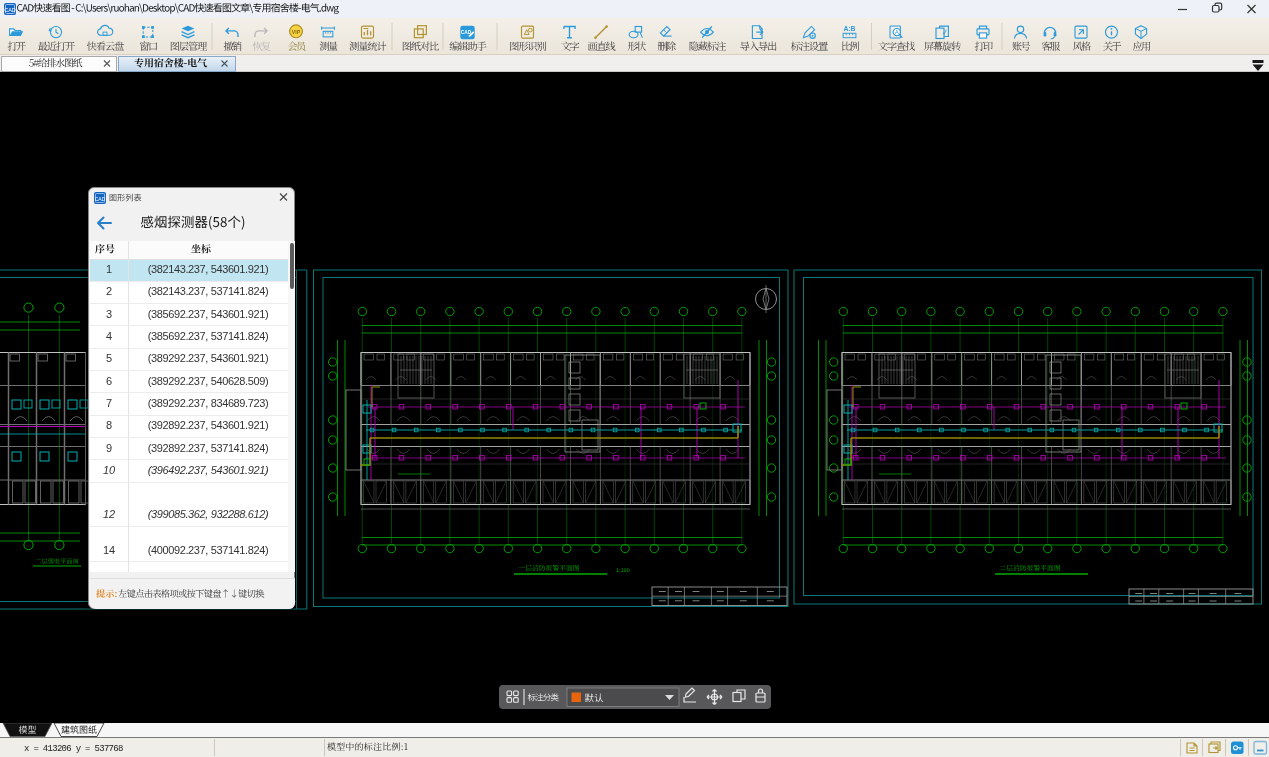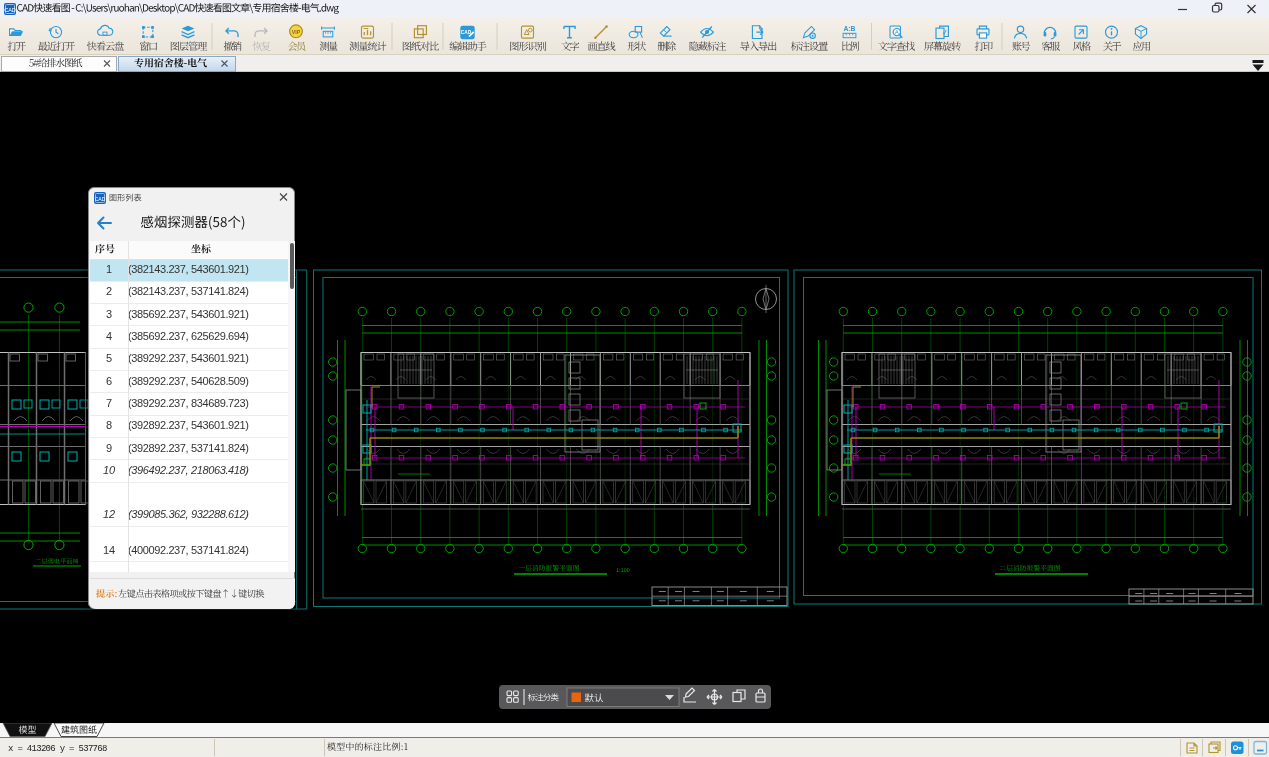--- a/index.html
+++ b/index.html
@@ -7,21 +7,21 @@
 #tabbar{position:absolute;left:0;top:55px;width:1269px;height:17px;background:#f0efee;border-bottom:1px solid #c8c8c8}
 .tab{position:absolute;top:55.5px;height:16px;z-index:4;border:1px solid #a9a9a9;background:#fcfcfc}
 .tab.act{background:linear-gradient(#e8f0f8,#c3d7eb);border-color:#88a8c8}
 #modeltabs{position:absolute;left:0;top:723px;width:1269px;height:14px;background:#f6f6f6}
 #statusbar{position:absolute;left:0;top:737px;width:1269px;height:20px;background:#f0eee9;border-top:1px solid #7a7a7a}
 .sep{position:absolute;width:1px;background:#cec7b8}
 #dlg{position:absolute;left:88px;top:187px;width:207px;height:422px;background:#f1f1f1;border:1px solid #888;border-radius:6px;box-shadow:0 3px 10px rgba(0,0,0,.5);z-index:10}
 #dlgtable{position:absolute;left:1px;top:53px;width:198px;height:331px;background:#fff}
 .row{position:absolute;left:0;width:198px;height:22.3px;border-bottom:1px solid #ececec}
 .rn{position:absolute;left:0;top:3.5px;width:38px;text-align:center;font-size:11px;color:#333}
-.rc{position:absolute;left:38px;top:3.5px;width:160px;font-size:11px;letter-spacing:-0.38px;color:#333}
+.rc{position:absolute;left:38px;top:3.5px;width:160px;text-align:center;font-size:11px;letter-spacing:-0.38px;color:#333}
 #floatbar{position:absolute;left:499px;top:685px;width:272px;height:23.5px;background:#58585a;border-radius:4px;z-index:6}
 #txt{position:absolute;left:0;top:0;width:1269px;height:757px;z-index:40;pointer-events:none}
 </style></head><body>
 <div id="titlebar"></div>
 <svg style="position:absolute;left:0;top:0;z-index:5" width="1269" height="18">
 <rect x="4" y="3" width="12" height="12" rx="2" fill="#1565c0"></rect>
 <rect x="5.5" y="4.5" width="9" height="9" rx="1" fill="none" stroke="#9cc4e8" stroke-width="1"></rect>
 <text x="10" y="11.5" font-size="5.5" fill="#fff" text-anchor="middle" font-family="Liberation Sans">CAD</text>
 <line x1="1178" y1="9.5" x2="1187" y2="9.5" stroke="#333" stroke-width="1.2"></line>
 <rect x="1212.5" y="5.5" width="6.5" height="6.5" rx="1.5" fill="none" stroke="#333" stroke-width="1.2"></rect>
@@ -1026,21 +1026,21 @@
       <div class="row" style="top:40.9px;">
         <span class="rn">2</span>
         <span class="rc">(382143.237, 537141.824)</span>
       </div>
       <div class="row" style="top:63.2px;">
         <span class="rn">3</span>
         <span class="rc">(385692.237, 543601.921)</span>
       </div>
       <div class="row" style="top:85.5px;">
         <span class="rn">4</span>
-        <span class="rc">(385692.237, 625629.694)</span>
+        <span class="rc">(385692.237, 537141.824)</span>
       </div>
       <div class="row" style="top:107.8px;">
         <span class="rn">5</span>
         <span class="rc">(389292.237, 543601.921)</span>
       </div>
       <div class="row" style="top:130.1px;">
         <span class="rn">6</span>
         <span class="rc">(389292.237, 540628.509)</span>
       </div>
       <div class="row" style="top:152.4px;">
@@ -1050,21 +1050,21 @@
       <div class="row" style="top:174.7px;">
         <span class="rn">8</span>
         <span class="rc">(392892.237, 543601.921)</span>
       </div>
       <div class="row" style="top:197.0px;">
         <span class="rn">9</span>
         <span class="rc">(392892.237, 537141.824)</span>
       </div>
       <div class="row" style="top:219.3px;font-style:italic;">
         <span class="rn">10</span>
-        <span class="rc">(396492.237, 218063.418)</span>
+        <span class="rc">(396492.237, 543601.921)</span>
       </div>
       <div class="row" style="top:263.9px;font-style:italic;">
         <span class="rn">12</span>
         <span class="rc">(399085.362, 932288.612)</span>
       </div>
       <div class="row" style="top:299px;">
         <span class="rn">14</span>
         <span class="rc">(400092.237, 537141.824)</span>
       </div>
       <div style="position:absolute;left:38px;top:0;width:1px;height:331px;background:#e3e3e3"></div>
@@ -1107,21 +1107,21 @@
 <path d="M3 0 H52 L45 13.5 H10 Z" fill="#111" stroke="#555" stroke-width="0.8"></path>
 <path d="M54 0 H104 L97 13.5 H61 Z" fill="#fcfcfc" stroke="#333" stroke-width="0.9"></path>
 </svg>
 <div id="statusbar"></div>
 <div class="sep" style="left:214px;top:739px;height:17px"></div>
 <div class="sep" style="left:324px;top:739px;height:17px"></div>
 <div class="sep" style="left:1180px;top:739px;height:17px"></div>
 <div class="sep" style="left:1202px;top:739px;height:17px"></div>
 <div class="sep" style="left:1225px;top:739px;height:17px"></div>
 <div class="sep" style="left:1247.5px;top:739px;height:17px"></div>
-<div style="position:absolute;left:8px;top:743.5px;font-family:'Liberation Mono',monospace;font-size:9px;color:#222;letter-spacing:-0.7px;z-index:5">x = 413206 y = 537768</div>
+<div style="position:absolute;left:24px;top:743.5px;font-family:'Liberation Mono',monospace;font-size:9px;color:#222;letter-spacing:-0.7px;z-index:5">x = 413206 y = 537768</div>
 <svg style="position:absolute;left:1180px;top:737px;z-index:5" width="89" height="20">
 <g fill="none" stroke="#b3932f" stroke-width="1.1">
 <path d="M7 6 h7 l3 3 v7 h-10 z M14 6 v3 h3"></path>
       <path d="M9.5 11 h5 m-5 2.5 h5"></path>
 <rect x="29" y="7" width="9" height="8.5"></rect>
       <path d="M31 7 v-2 h9 v8.5 h-2 M33 11 h4 m-1.5 -1.5 l1.5 1.5 l-1.5 1.5"></path>
 </g>
 <rect x="51" y="4.5" width="12.5" height="12.5" rx="2.5" fill="#1e90d6"></rect>
 <circle cx="55.5" cy="10.7" r="2" fill="none" stroke="#fff" stroke-width="1.1"></circle>
     <path d="M57.5 10.7 h4 m-1.5 0 v2" stroke="#fff" stroke-width="1.1"></path>

